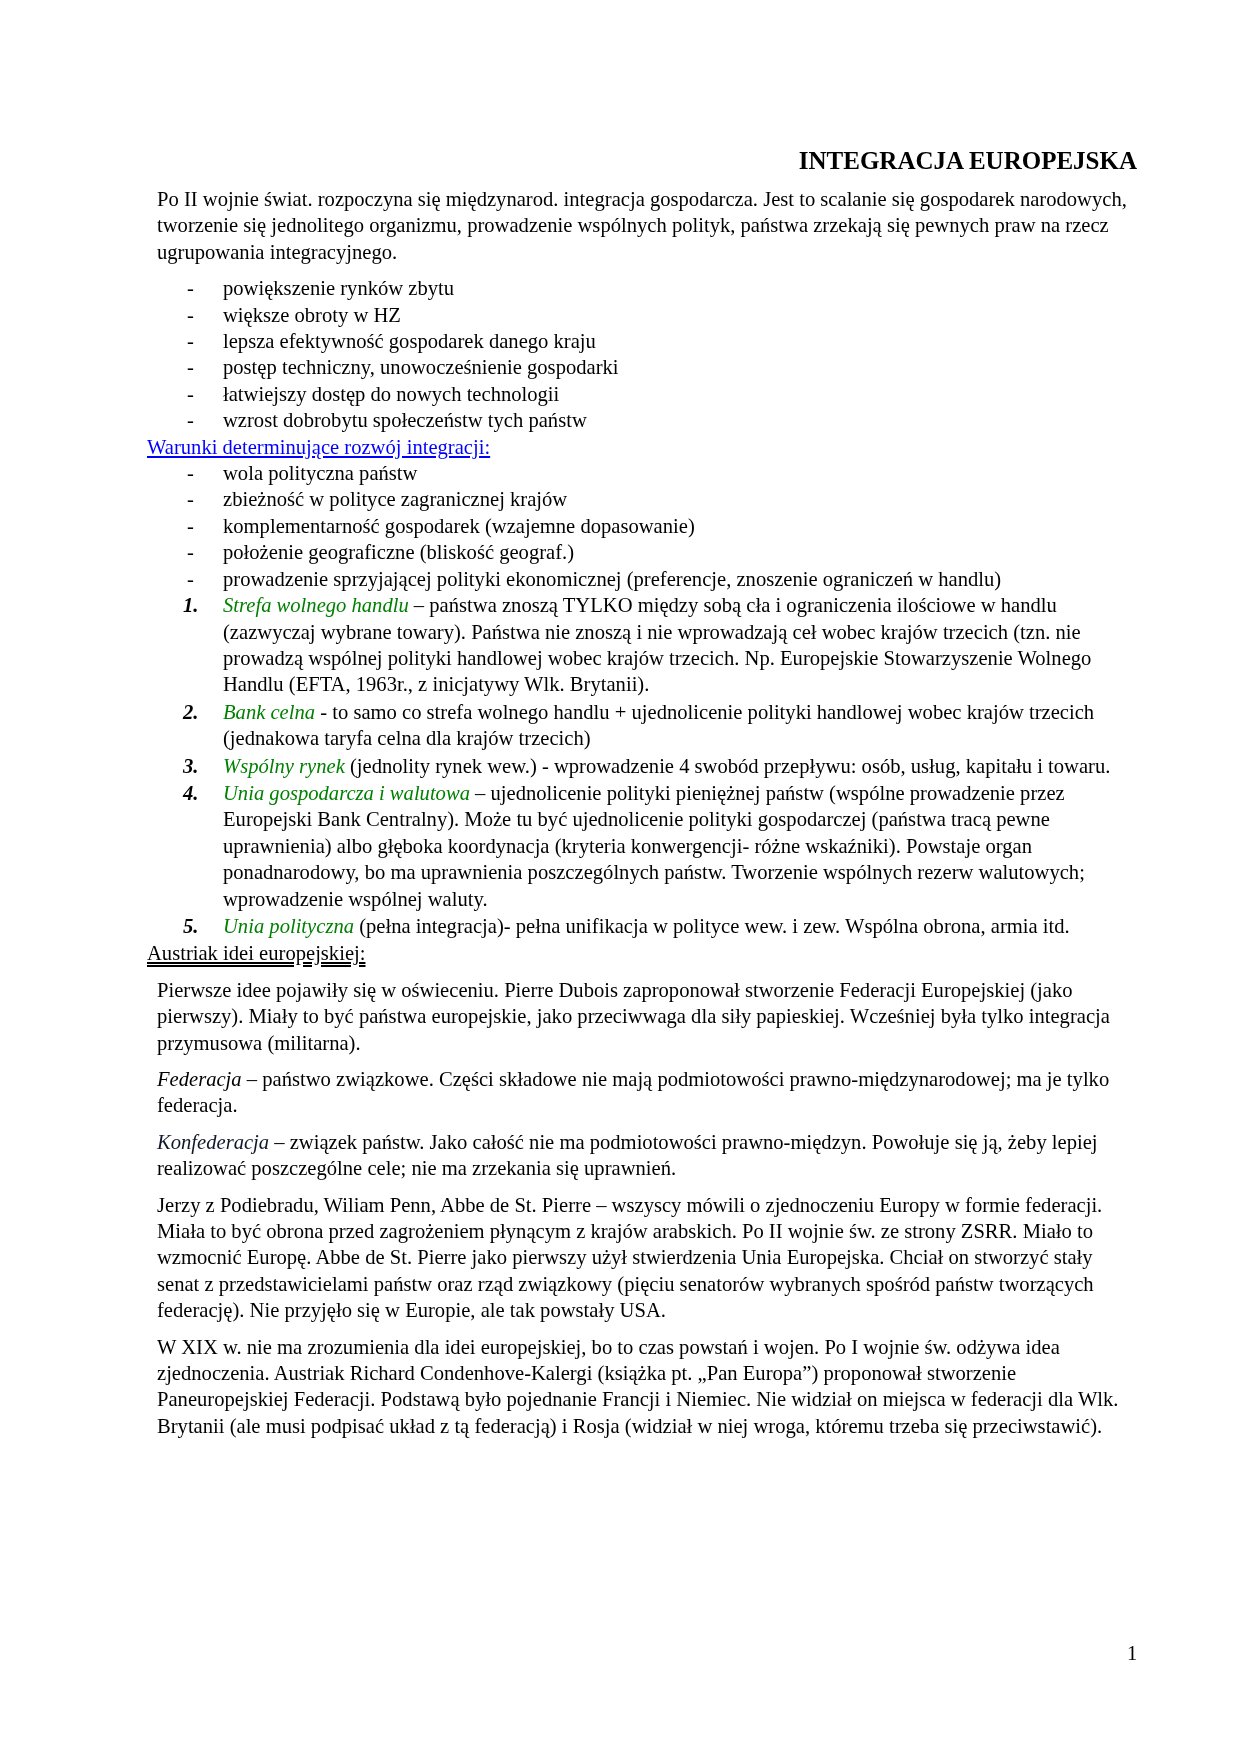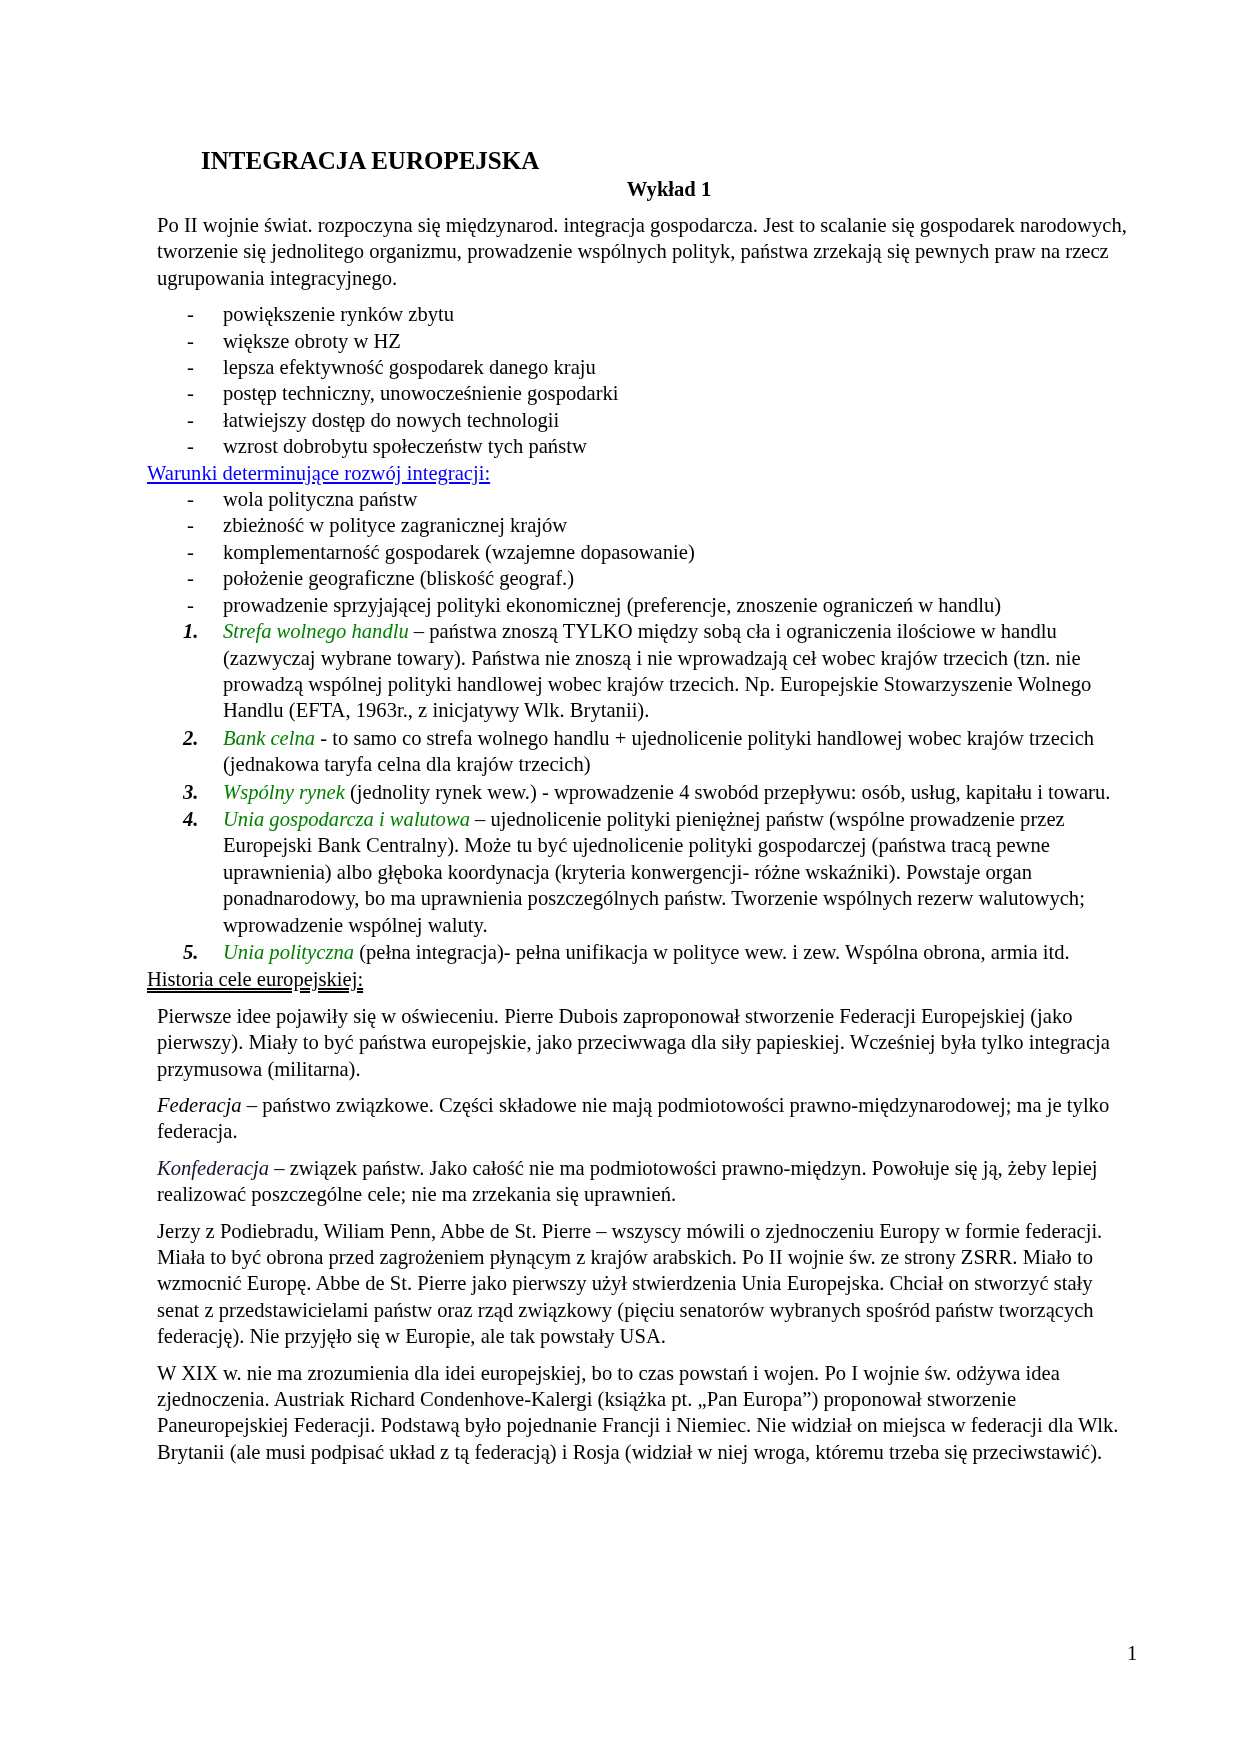--- a/index.html
+++ b/index.html
@@ -1,41 +1,40 @@
 <!DOCTYPE html>
 <html><head>
 <meta charset="utf-8">
 <style>
   html, body { margin: 0; padding: 0; background: #ffffff; }
   body { width: 1240px; height: 1754px; position: relative; overflow: hidden;
          font-family: "Liberation Serif", "DejaVu Serif", serif; color: #000; }
   .page { position: absolute; left: 147px; top: 146px; width: 990px;
           font-size: 20.6px; line-height: 26.4px; }
-  .title { text-align: left; font-weight: bold; font-size: 25px; line-height: 30px; margin: 0 0 0 54px; }
+  .title { text-align: right; font-weight: bold; font-size: 25px; line-height: 30px; margin: 0 0 0 54px; }
   .subtitle { text-align: center; font-weight: bold; font-size: 20.6px; line-height: 26px; margin: 0 0 0 54px; }
   p { margin: 10px; }
   .link-heading { color: #0000ff; text-decoration: underline; cursor: pointer; }
   .dbl-heading { text-decoration: underline double; }
   ul.dash { list-style: none; margin: 0; padding: 0; }
   ul.dash li { position: relative; padding-left: 76px; }
   ul.dash li .dash-mark { position: absolute; left: 40px; top: 0; }
   ol.stages { list-style: none; margin: 0; padding: 0; }
   ol.stages li { position: relative; padding-left: 76px; margin-bottom: 1px; }
   ol.stages li .num { position: absolute; left: 36px; top: 0; font-style: italic; font-weight: bold; color: #000; }
   .term-green { color: #008000; font-style: italic; }
   .term-italic { font-style: italic; }
   .term-blue { color: #0f172a; font-style: italic; }
   .page-number { position: absolute; left: 1127px; top: 1642px; font-size: 20.6px; }
 </style>
 </head>
 <body>
 
 <div class="page">
   <div class="title">INTEGRACJA EUROPEJSKA</div>
-  <div class="subtitle">Wykład 1</div>
   <p>Po II wojnie świat. rozpoczyna się międzynarod. integracja gospodarcza. Jest to scalanie się gospodarek narodowych, tworzenie się jednolitego organizmu, prowadzenie wspólnych polityk, państwa zrzekają się pewnych praw na rzecz ugrupowania integracyjnego.</p>
 
   <ul class="dash">
     <li><span class="dash-mark">-</span><span>powiększenie rynków zbytu</span></li>
     <li><span class="dash-mark">-</span><span>większe obroty w HZ</span></li>
     <li><span class="dash-mark">-</span><span>lepsza efektywność gospodarek danego kraju</span></li>
     <li><span class="dash-mark">-</span><span>postęp techniczny, unowocześnienie gospodarki</span></li>
     <li><span class="dash-mark">-</span><span>łatwiejszy dostęp do nowych technologii</span></li>
     <li><span class="dash-mark">-</span><span>wzrost dobrobytu społeczeństw tych państw</span></li>
   </ul>
@@ -50,21 +49,21 @@
   </ul>
 
   <ol class="stages">
     <li><span class="num">1.</span><span class="term-green">Strefa wolnego handlu</span><span> – państwa znoszą TYLKO między sobą cła i ograniczenia ilościowe w handlu (zazwyczaj wybrane towary). Państwa nie znoszą i nie wprowadzają ceł wobec krajów trzecich (tzn. nie prowadzą wspólnej polityki handlowej wobec krajów trzecich. Np. Europejskie Stowarzyszenie Wolnego Handlu (EFTA, 1963r., z inicjatywy Wlk. Brytanii).</span></li>
     <li><span class="num">2.</span><span class="term-green">Bank celna</span><span> -  to samo co strefa wolnego handlu + ujednolicenie polityki handlowej wobec krajów trzecich (jednakowa taryfa celna dla krajów trzecich)</span></li>
     <li><span class="num">3.</span><span class="term-green">Wspólny rynek</span><span> (jednolity rynek wew.) - wprowadzenie 4 swobód przepływu: osób, usług, kapitału i towaru.</span></li>
     <li><span class="num">4.</span><span class="term-green">Unia gospodarcza i walutowa</span><span> – ujednolicenie polityki pieniężnej państw (wspólne prowadzenie przez Europejski Bank Centralny). Może tu być ujednolicenie polityki gospodarczej (państwa tracą pewne uprawnienia) albo głęboka koordynacja (kryteria konwergencji- różne wskaźniki). Powstaje organ ponadnarodowy, bo ma uprawnienia poszczególnych państw. Tworzenie wspólnych rezerw walutowych; wprowadzenie wspólnej waluty.</span></li>
     <li><span class="num">5.</span><span class="term-green">Unia polityczna</span><span> (pełna integracja)- pełna unifikacja w polityce wew. i zew. Wspólna obrona, armia itd.</span></li>
   </ol>
 
-  <div class="dbl-heading">Historia cele europejskiej:</div>
+  <div class="dbl-heading">Austriak idei europejskiej:</div>
   <p>Pierwsze idee pojawiły się w oświeceniu. Pierre Dubois zaproponował stworzenie Federacji Europejskiej (jako pierwszy). Miały to być państwa europejskie, jako przeciwwaga dla siły papieskiej. Wcześniej była tylko integracja przymusowa (militarna).</p>
   <p><span class="term-italic">Federacja</span><span> – państwo związkowe. Części składowe nie mają podmiotowości prawno-międzynarodowej; ma je tylko federacja.</span></p>
   <p><span class="term-blue">Konfederacja</span><span> – związek państw. Jako całość nie ma podmiotowości prawno-międzyn. Powołuje się ją, żeby lepiej realizować poszczególne cele; nie ma zrzekania się uprawnień.</span></p>
   <p>Jerzy z Podiebradu, Wiliam Penn, Abbe de St. Pierre – wszyscy mówili o zjednoczeniu Europy w formie federacji. Miała to być obrona przed zagrożeniem płynącym z krajów arabskich. Po II wojnie św. ze strony ZSRR. Miało to wzmocnić Europę. Abbe de St. Pierre jako pierwszy użył stwierdzenia Unia Europejska. Chciał on stworzyć stały senat z przedstawicielami państw oraz rząd związkowy (pięciu senatorów wybranych spośród państw tworzących federację). Nie przyjęło się w Europie, ale tak powstały USA.</p>
   <p>W XIX w. nie ma zrozumienia dla idei europejskiej, bo to czas powstań i wojen.  Po I wojnie św. odżywa idea zjednoczenia. Austriak Richard Condenhove-Kalergi (książka pt. „Pan Europa”) proponował stworzenie Paneuropejskiej Federacji. Podstawą było pojednanie Francji i Niemiec. Nie widział on miejsca w federacji dla Wlk. Brytanii (ale musi podpisać układ z tą federacją) i Rosja (widział w niej wroga, któremu trzeba się przeciwstawić).</p>
 </div>
 
 <div class="page-number">1</div>
 
 </body></html>

